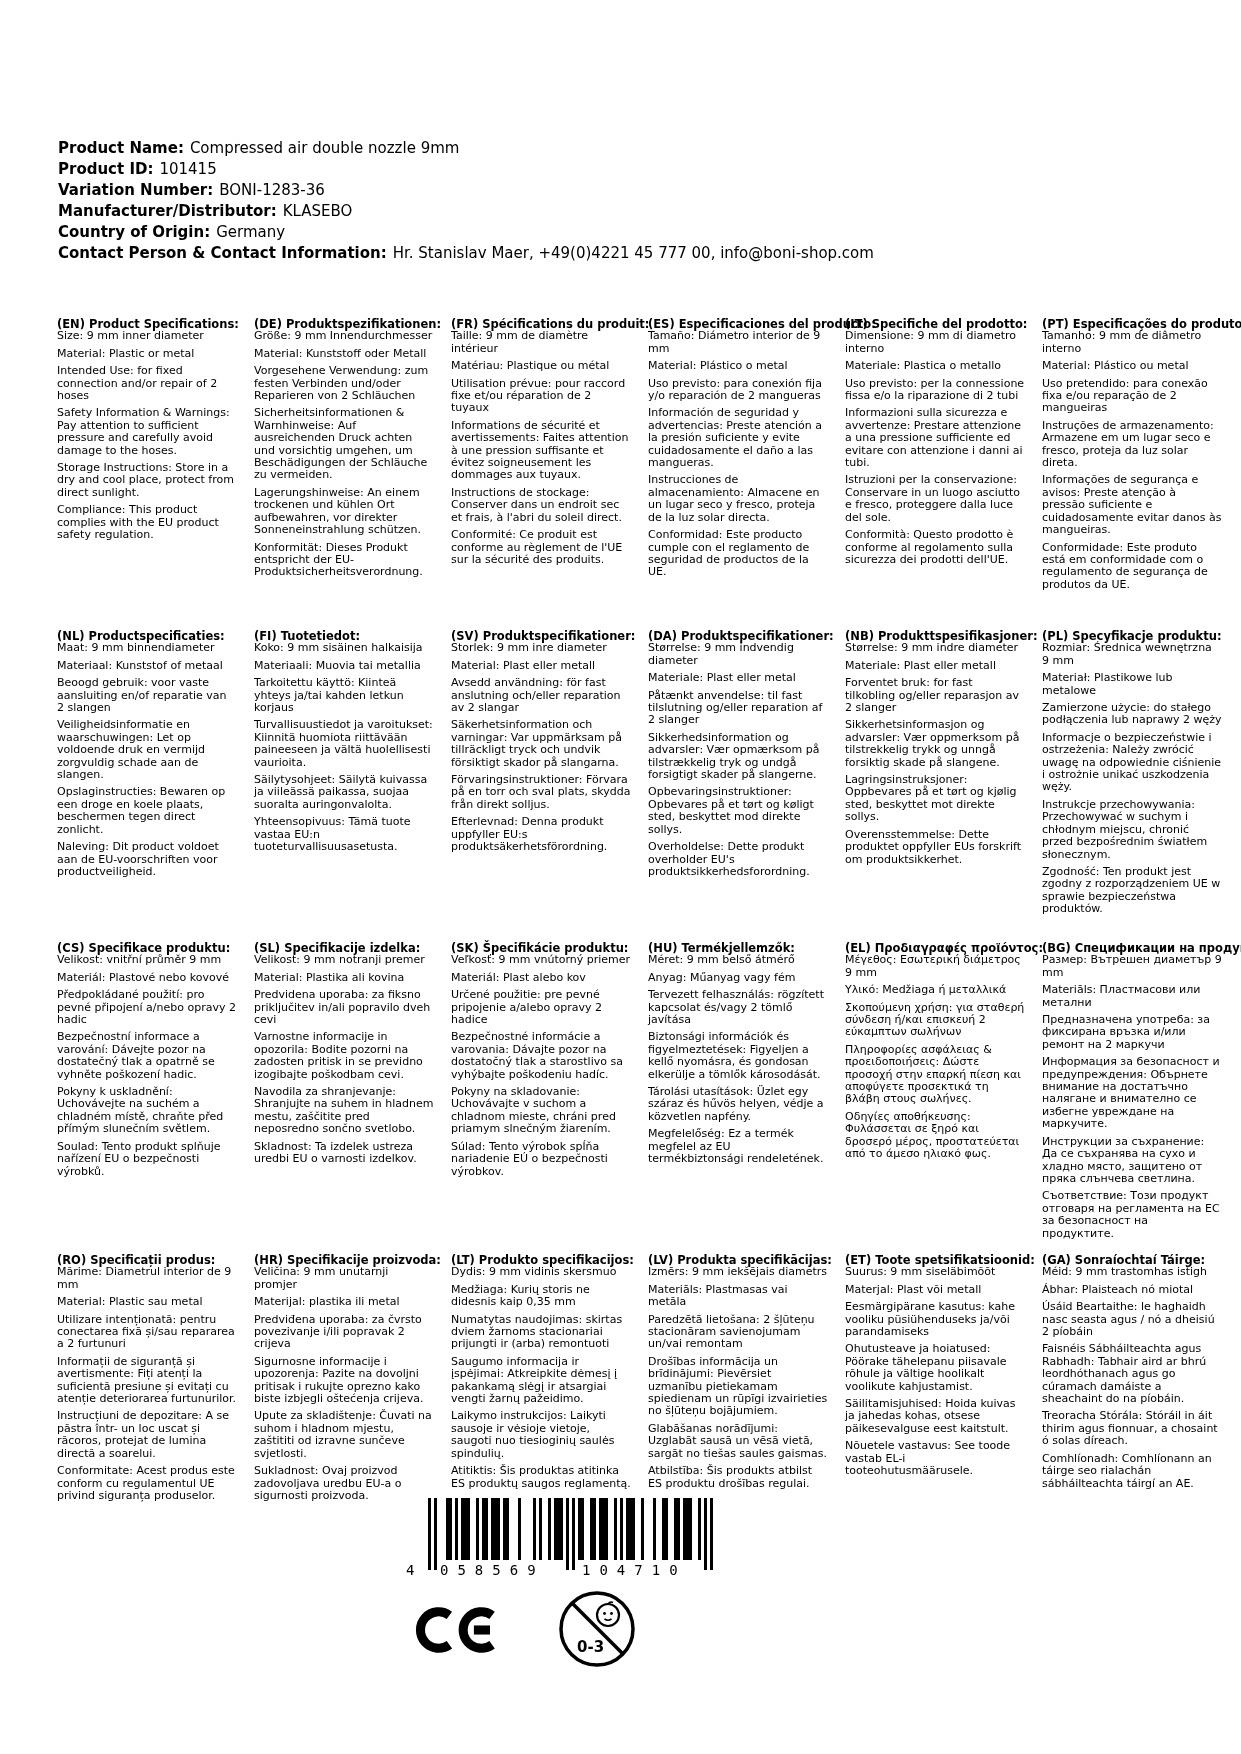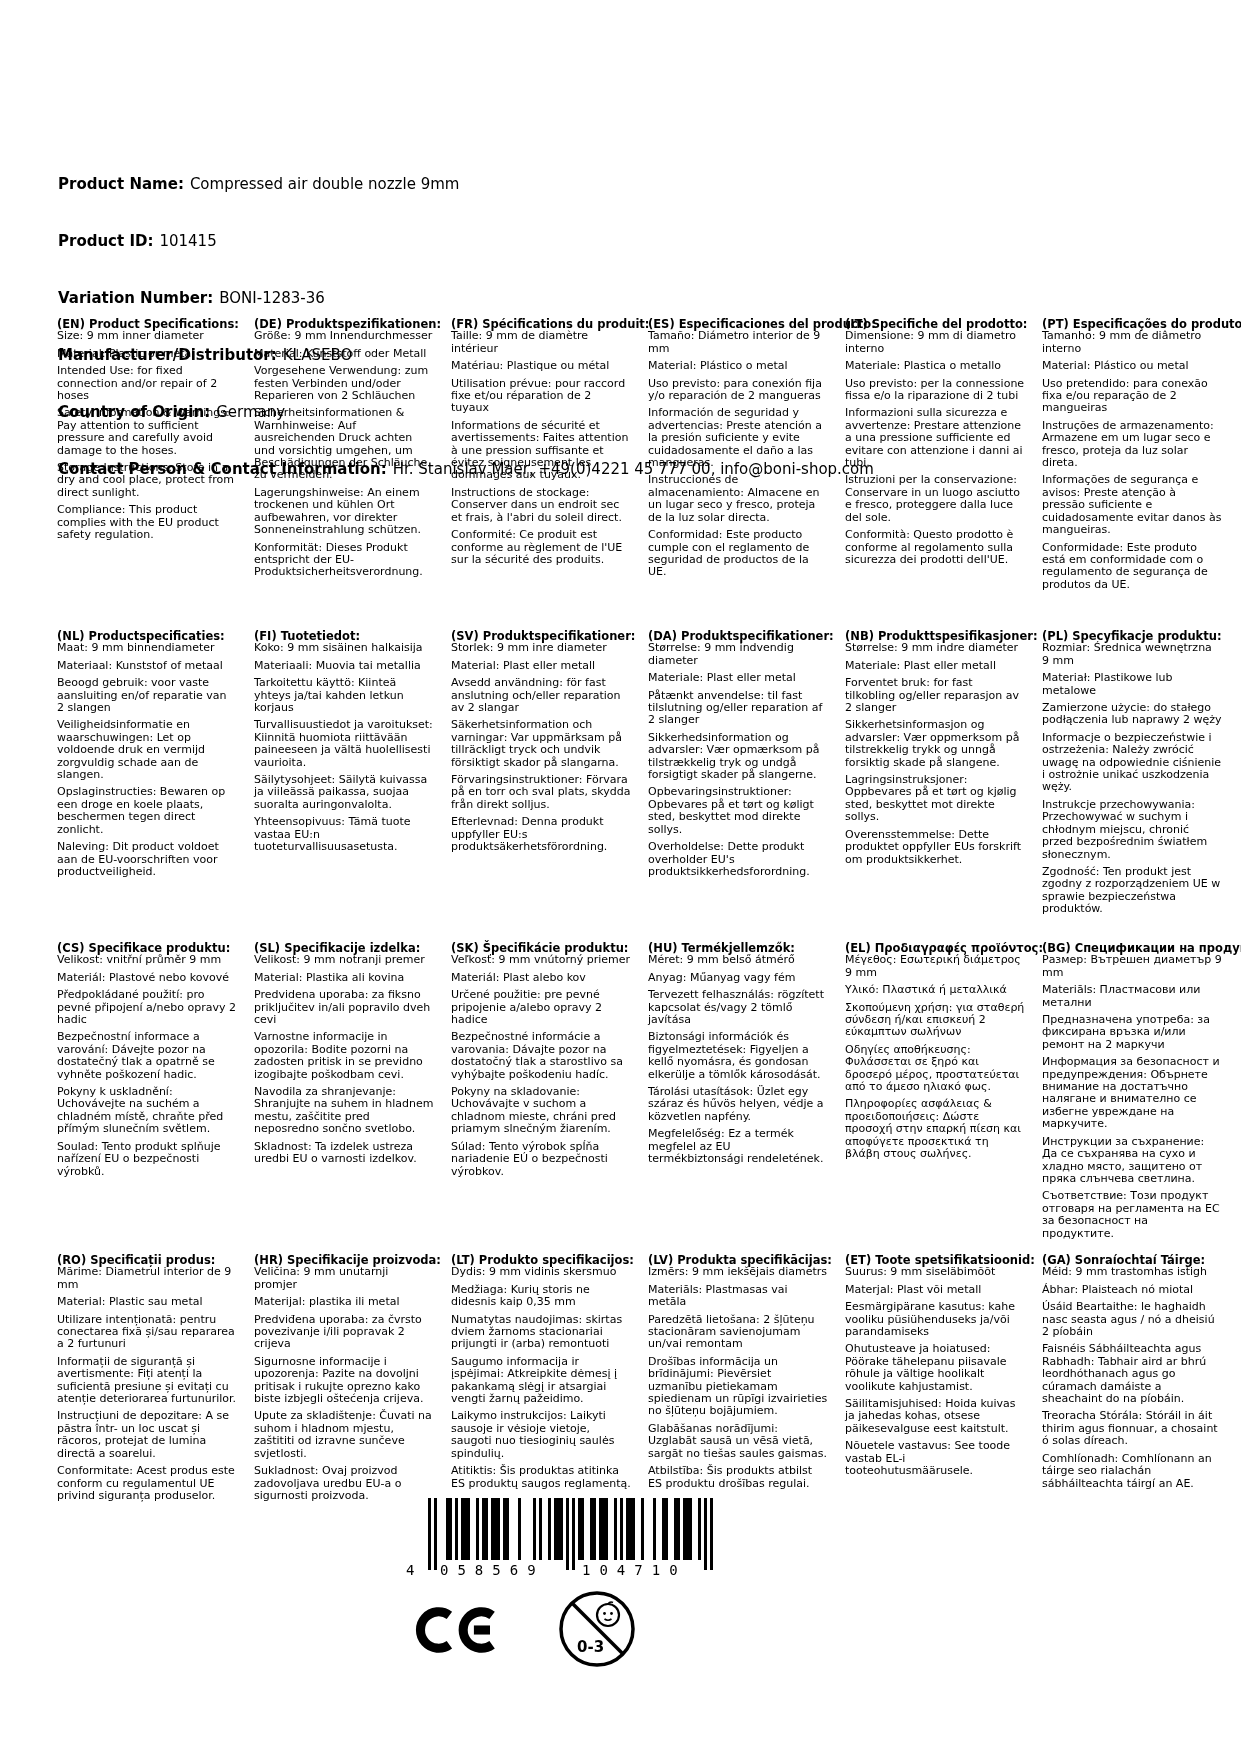--- a/index.html
+++ b/index.html
@@ -5,21 +5,21 @@
   html,body{margin:0;padding:0;background:#e8e8e8;}
   .page{
     position:relative;width:1241px;height:1754px;margin:0 auto;background:#ffffff;
     font-family:"DejaVu Sans","Liberation Sans",sans-serif;color:#000;overflow:hidden;
   }
   .title{
     position:absolute;top:56px;left:0;width:100%;text-align:center;
     font-size:23px;font-weight:bold;margin:0;letter-spacing:0.2px;
   }
   .product-info{position:absolute;left:58px;top:138px;font-size:15px;}
-  .pi-row{line-height:21px;white-space:nowrap;margin-top:36px;}
+  .pi-row{line-height:21px;white-space:nowrap;}
   .pi-label{font-weight:bold;}
   .pi-value{font-weight:normal;margin-left:6px;}
   .spec-grid{
     position:absolute;left:57px;top:318px;width:1184px;
     display:grid;grid-template-columns:repeat(6,197px);grid-auto-rows:312px;
   }
   .spec-cell{width:180px;font-size:11px;line-height:12.4px;}
   .spec-head{font-weight:bold;white-space:nowrap;margin:0;font-size:11.5px;}
   .spec-cell p{margin:0 0 5px 0;}
   .barcode{position:absolute;left:406px;top:1498px;width:330px;height:86px;}
@@ -190,24 +190,24 @@
         <p>Méret: 9 mm belső átmérő</p>
         <p>Anyag: Műanyag vagy fém</p>
         <p>Tervezett felhasználás: rögzített kapcsolat és/vagy 2 tömlő javítása</p>
         <p>Biztonsági információk és figyelmeztetések: Figyeljen a kellő nyomásra, és gondosan elkerülje a tömlők károsodását.</p>
         <p>Tárolási utasítások: Üzlet egy száraz és hűvös helyen, védje a közvetlen napfény.</p>
         <p>Megfelelőség: Ez a termék megfelel az EU termékbiztonsági rendeletének.</p>
       </div>
       <div class="spec-cell">
         <div class="spec-head">(EL) Προδιαγραφές προϊόντος:</div>
         <p>Μέγεθος: Εσωτερική διάμετρος 9 mm</p>
-        <p>Υλικό: Πλαστικά ή μεταλλικά</p>
+        <p>Υλικό: Medžiaga ή μεταλλικά</p>
         <p>Σκοπούμενη χρήση: για σταθερή σύνδεση ή/και επισκευή 2 εύκαμπτων σωλήνων</p>
+        <p>Πληροφορίες ασφάλειας &amp; προειδοποιήσεις: Δώστε προσοχή στην επαρκή πίεση και αποφύγετε προσεκτικά τη βλάβη στους σωλήνες.</p>
         <p>Οδηγίες αποθήκευσης: Φυλάσσεται σε ξηρό και δροσερό μέρος, προστατεύεται από το άμεσο ηλιακό φως.</p>
-        <p>Πληροφορίες ασφάλειας &amp; προειδοποιήσεις: Δώστε προσοχή στην επαρκή πίεση και αποφύγετε προσεκτικά τη βλάβη στους σωλήνες.</p>
       </div>
       <div class="spec-cell">
         <div class="spec-head">(BG) Спецификации на продукта:</div>
         <p>Размер: Вътрешен диаметър 9 mm</p>
         <p>Materiāls: Пластмасови или метални</p>
         <p>Предназначена употреба: за фиксирана връзка и/или ремонт на 2 маркучи</p>
         <p>Информация за безопасност и предупреждения: Обърнете внимание на достатъчно налягане и внимателно се избегне увреждане на маркучите.</p>
         <p>Инструкции за съхранение: Да се съхранява на сухо и хладно място, защитено от пряка слънчева светлина.</p>
         <p>Съответствие: Този продукт отговаря на регламента на ЕС за безопасност на продуктите.</p>
       </div>

